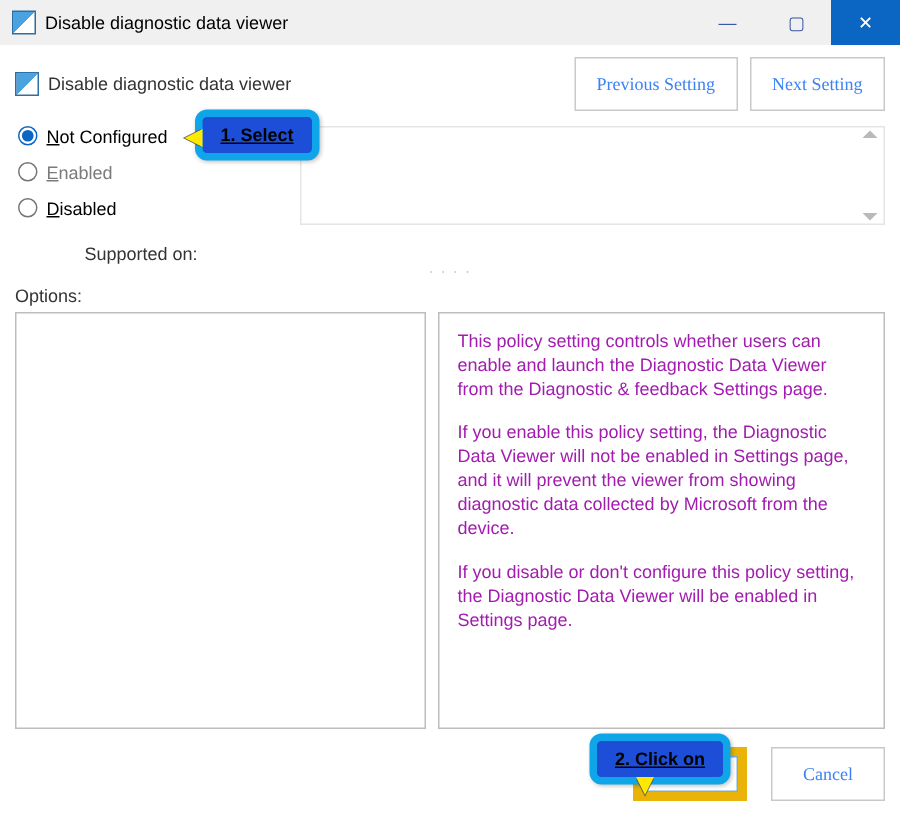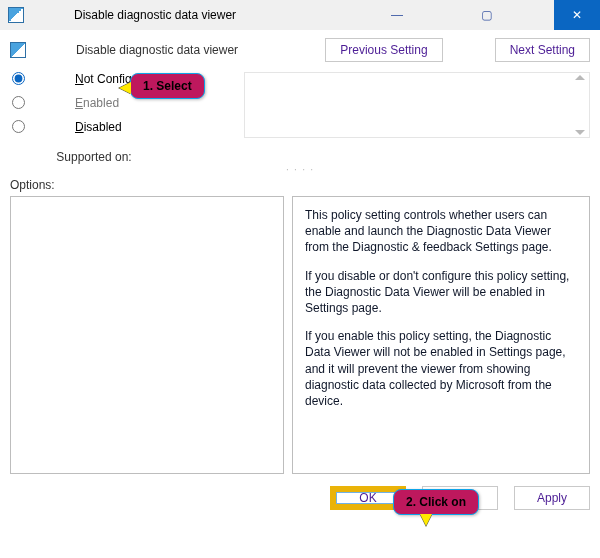--- a/index.html
+++ b/index.html
@@ -1,32 +1,32 @@
 <!DOCTYPE html>
 <html><head>
 <meta charset="utf-8">
 <style>
-  * { box-sizing: border-box; font-family: "Segoe UI", Tahoma, sans-serif; font-size: 12px; gap: 44px; }
+  * { box-sizing: border-box; font-family: "Segoe UI", Tahoma, sans-serif; font-size: 12px; }
   html, body { margin: 0; padding: 0; }
   body { width: 600px; height: 558px; background: #fff; overflow: hidden; }
 
   
   .titlebar { height: 30px; background: #f0f0f0; color: #000; display: flex; align-items: center; }
   .titlebar .icon { width: 16px; height: 16px; margin: 0 6px 0 8px; background: linear-gradient(135deg,#4aa3df 50%, #fff 50%); border:1px solid #2d6fa5; }
   .titlebar .title { flex: 1; color: #000; }
   .titlebar .win-controls { display: flex; height: 100%; }
   .titlebar .win-btn { width: 46px; display: flex; align-items: center; justify-content: center; color: #000; }
   .titlebar .win-btn.close { background: #0a66c2; color:#fff; }
   .titlebar .win-btn.min, .titlebar .win-btn.max { color:#3a57a3; }
 
   
   .header-row { display: flex; align-items: center; padding: 8px 10px 10px 10px; }
   .header-row .icon2 { width: 16px; height: 16px; margin-right: 6px; background: linear-gradient(135deg,#4aa3df 50%, #fff 50%); border:1px solid #2d6fa5; }
   .header-row .heading { flex: 1; color:#333; }
-  .btn { height: 24px; background: #fff; border: 1px solid #c9c9c9; padding: 0 14px; display: inline-flex; align-items: center; justify-content: center; color:#4c1d95; cursor: pointer; }
+  .btn { height: 36px; background: #fff; border: 1px solid #c9c9c9; padding: 0 14px; display: inline-flex; align-items: center; justify-content: center; color:#3b82f6; cursor: pointer; font-family: Liberation Serif, serif; }
   .btn + .btn { margin-left: 8px; }
   .underline-first::first-letter { text-decoration: underline; }
 
   
   .config-area { display:flex; }
   .radio-col { width: 200px; padding-left: 12px; }
   .radio-row { display: flex; align-items: flex-start; height: 22px; margin-bottom: 2px; cursor:pointer; }
   .radio-row input { margin: 0 6px 0 0; accent-color: #0a66c2; }
   .radio-row .lbl::first-letter { text-decoration: underline; }
   .radio-row.enabled-lbl .lbl { color:#7b7b7b; }
@@ -47,30 +47,30 @@
 
   
   .labels-row { display:flex; padding: 4px 22px 4px 10px; color:#333; }
   .labels-row .left { width: 282px; }
   .labels-row .right { flex:1; }
 
   
   .panes { display:flex; padding:0 10px; gap:8px; }
   .pane { border:1px solid #bdbdbd; background:#fff; height:278px; }
   .pane.options { width: 274px; }
-  .pane.help { flex:1; padding:10px 12px; overflow:hidden; color:#0f172a; line-height:1.35; }
+  .pane.help { flex:1; padding:10px 12px; overflow:hidden; color:#a21caf; line-height:1.35; }
   .pane.help p { margin:0 0 12px 0; }
 
   
   .footer { display:flex; justify-content:flex-end; gap:8px; padding:12px 10px 0 10px; position:relative; }
   .footer .btn { width: 76px; padding:0; }
   .footer .btn.ok { border:6px solid #eab308; box-shadow: inset 0 0 0 1px #6fb1e6; }
 
   
-  .callout { position:absolute; background:#be185d; border:1px solid #0ea5e9; border-radius:8px; padding:5px 12px; font-weight:bold; color:#000; box-shadow: 1px 1px 3px rgba(0,0,0,.25); z-index:50; }
+  .callout { position:absolute; background:#1d4ed8; border:5px solid #0ea5e9; border-radius:8px; padding:5px 12px; font-weight:bold; color:#000; box-shadow: 1px 1px 3px rgba(0,0,0,.25); z-index:50;text-decoration:underline; }
   .callout .tail { position:absolute; width:0;height:0; }
   #callout1 { left:130px; top:73px; }
   #callout1 .tail { left:-12px; top:8px; border-top:6px solid transparent; border-bottom:6px solid transparent; border-right:12px solid #ffe900; filter: drop-shadow(-1px 0 0 #444); }
   #callout2 { left:393px; top:489px; }
   #callout2 .tail { left:26px; bottom:-12px; border-left:6px solid transparent; border-right:6px solid transparent; border-top:12px solid #ffe900; filter: drop-shadow(0 1px 0 #444); }
 </style>
 </head>
 <body>
 
 <div class="titlebar">
@@ -122,29 +122,28 @@
 <div class="divider-grip">· · · ·</div>
 
 <div class="labels-row">
   <div class="left">Options:</div>
 </div>
 
 <div class="panes">
   <div class="pane options"></div>
   <div class="pane help">
     <p>This policy setting controls whether users can enable and launch the Diagnostic Data Viewer from the Diagnostic &amp; feedback Settings page.</p>
+    <p>If you enable this policy setting, the Diagnostic Data Viewer will not be enabled in Settings page, and it will prevent the viewer from showing diagnostic data collected by Microsoft from the device.</p>
     <p>If you disable or don't configure this policy setting, the Diagnostic Data Viewer will be enabled in Settings page.</p>
-    <p>If you enable this policy setting, the Diagnostic Data Viewer will not be enabled in Settings page, and it will prevent the viewer from showing diagnostic data collected by Microsoft from the device.</p>
   </div>
 </div>
 
 <div class="footer">
   <div class="btn ok">OK</div>
   <div class="btn">Cancel</div>
-  <div class="btn underline-first">Apply</div>
 </div>
 
 <div id="callout1" class="callout">
   <span>1. Select</span>
   <div class="tail"></div>
 </div>
 <div id="callout2" class="callout">
   <span>2. Click on</span>
   <div class="tail"></div>
 </div>

